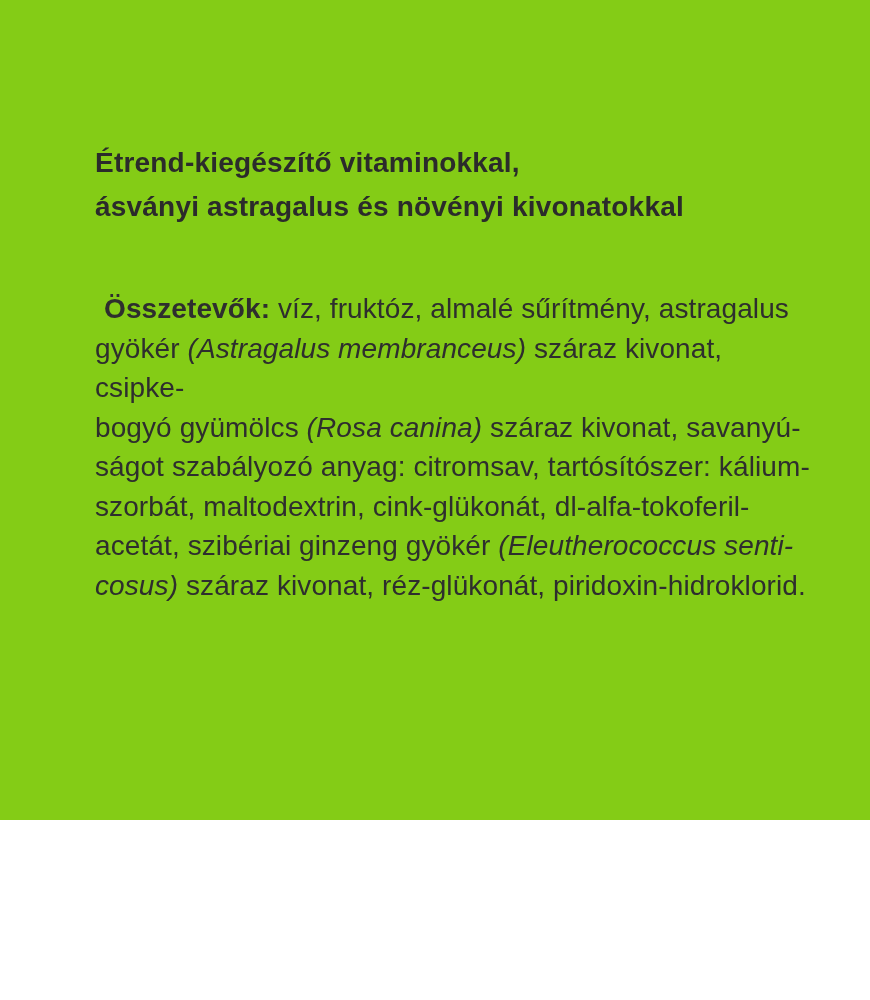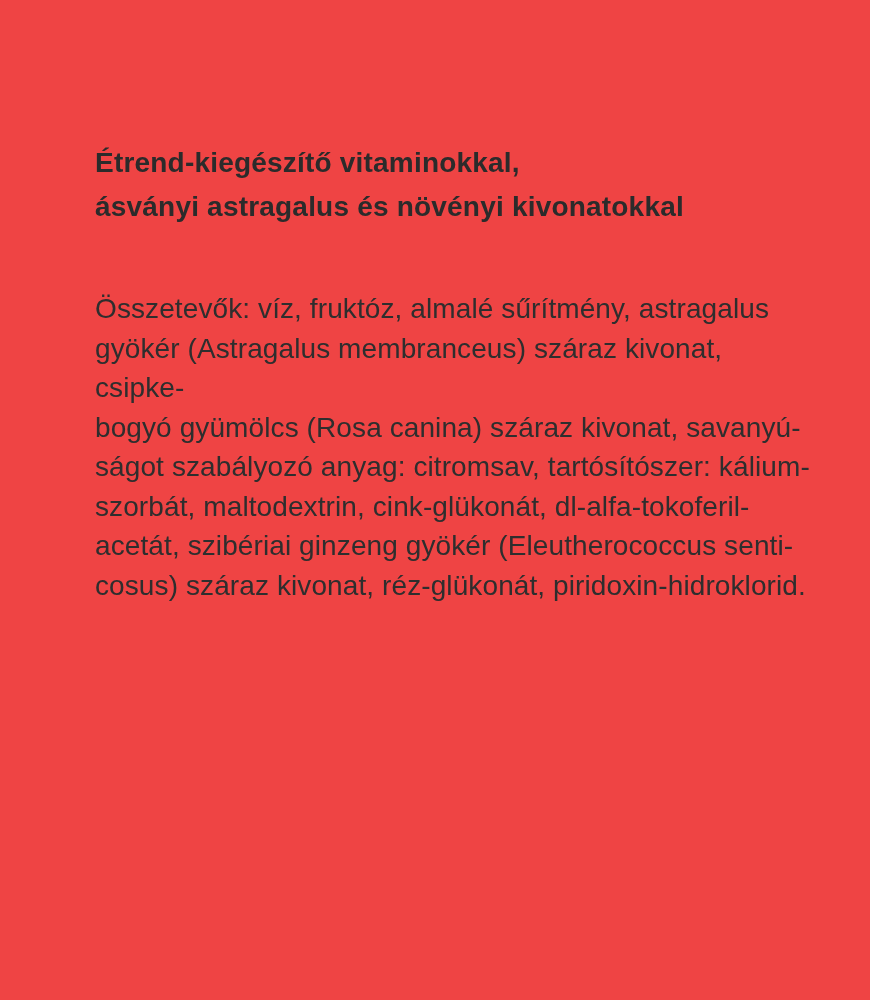--- a/index.html
+++ b/index.html
@@ -3,22 +3,22 @@
 <meta charset="utf-8">
 <style>
   html, body {
     margin: 0;
     padding: 0;
     background: #ffffff;
   }
   .page {
     position: relative;
     width: 870px;
-    height: 1000px;
-    background: #ef4444;
+    height: 820px;
+    background: #84cc16;
     overflow: hidden;
     font-family: "Liberation Sans", sans-serif;
     color: #2b2b2b;
   }
   .heading {
     position: absolute;
     left: 95px;
     top: 141px;
     font-size: 28px;
     font-weight: bold;
@@ -30,22 +30,22 @@
     position: absolute;
     left: 95px;
     top: 289px;
     width: 720px;
     font-size: 28px;
     font-weight: normal;
     line-height: 39.5px;
     letter-spacing: 0.1px;
     color: #2e2e2e;
   }
-  .ingredients .b { font-weight: normal; }
-  .ingredients .i { }
+  .ingredients .b { font-weight: bold; margin-left: 9px; }
+  .ingredients .i { font-style: italic; }
 </style>
 </head>
 <body>
 
 <div class="page">
   <div class="heading">
     <div>Étrend-kiegészítő vitaminokkal,</div>
     <div>ásványi astragalus és növényi kivonatokkal</div>
   </div>
   <div class="ingredients"><span class="b">Összetevők:</span><span> víz, fruktóz, almalé sűrítmény, astragalus</span><br><span>gyökér </span><span class="i">(Astragalus membranceus)</span><span> száraz kivonat, csipke-</span><br><span>bogyó gyümölcs </span><span class="i">(Rosa canina)</span><span> száraz kivonat, savanyú-</span><br><span>ságot szabályozó anyag: citromsav, tartósítószer: kálium-</span><br><span>szorbát, maltodextrin, cink-glükonát, dl-alfa-tokoferil-</span><br><span>acetát, szibériai ginzeng gyökér </span><span class="i">(Eleutherococcus senti-</span><br><span class="i">cosus)</span><span> száraz kivonat, réz-glükonát, piridoxin-hidroklorid.</span></div>

